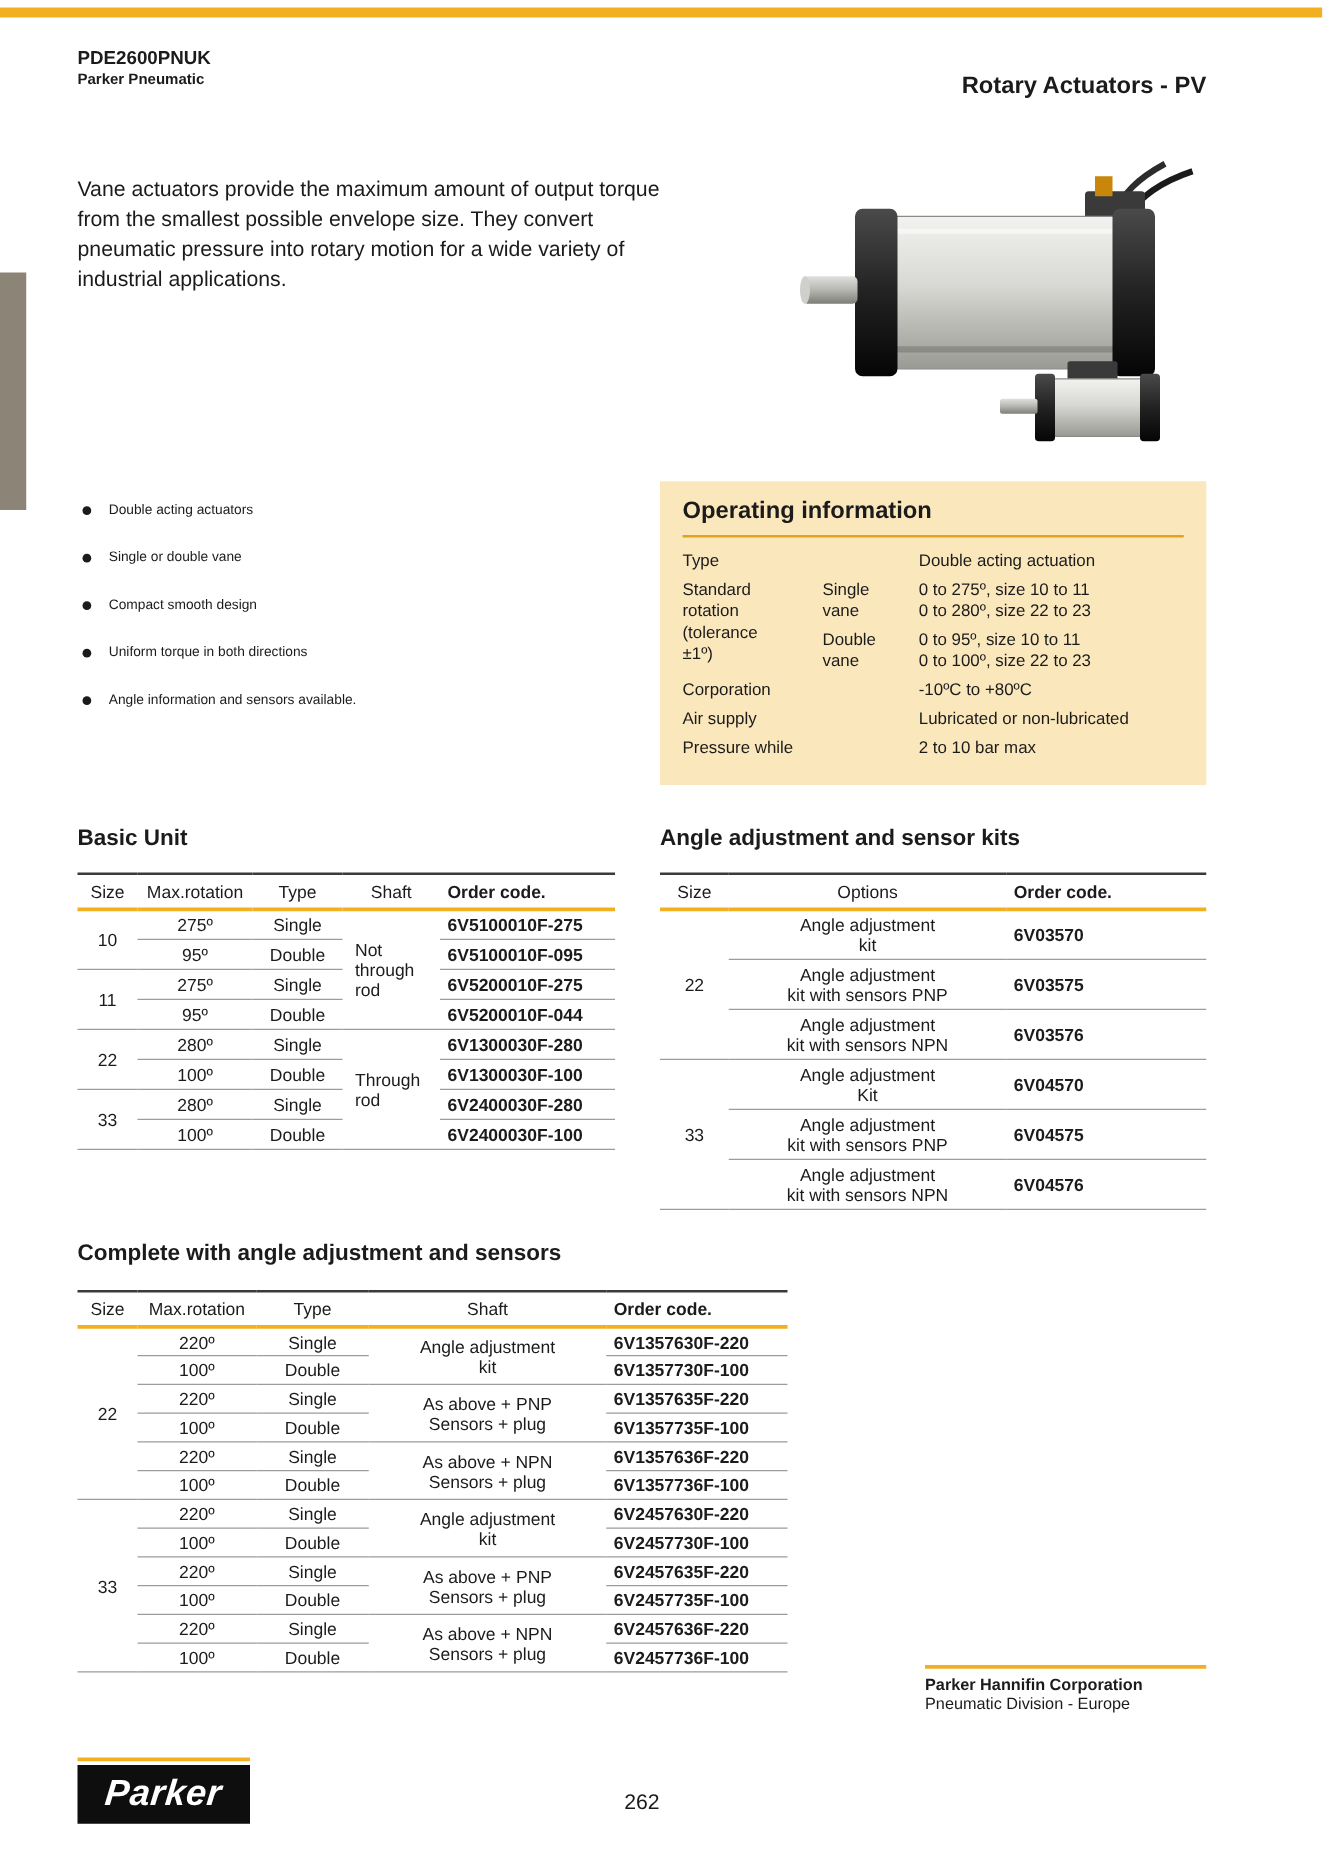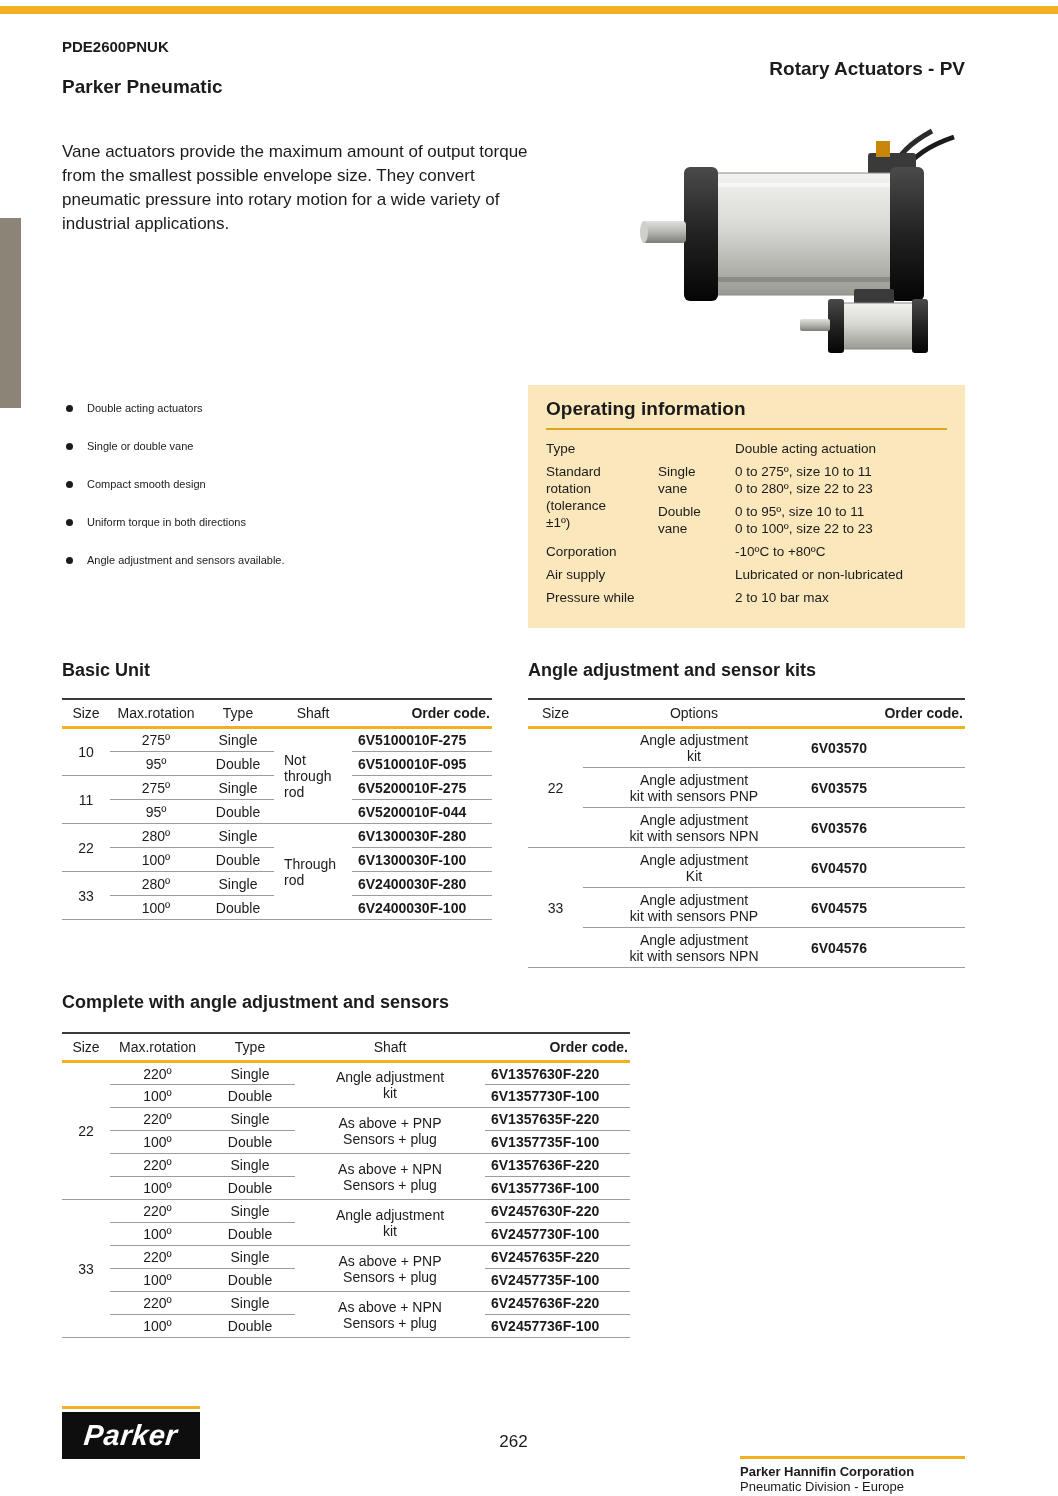--- a/index.html
+++ b/index.html
@@ -5,21 +5,21 @@
   * { margin:0; padding:0; box-sizing:border-box; }
   html,body { background:#ffffff; }
   .page {
     position:relative; width:1058px; height:1496px; background:#fff;
     font-family:"Liberation Sans","DejaVu Sans",sans-serif; color:#1b1b1b; overflow:hidden;
   }
   .top-bar { position:absolute; left:0; top:6px; width:100%; height:8px; background:var(--gold,#F2AF20); }
   .side-tab { position:absolute; left:0; top:218px; width:21px; height:190px; background:#8C8476; }
 
   .doc-code { position:absolute; left:62px; top:38px; font-size:15px; font-weight:bold; }
-  .brand    { position:absolute; left:62px; top:76px; font-size:19px; font-weight:bold; }
+  .brand    { position:absolute; left:62px; top:56px; font-size:12px; font-weight:bold; }
   .page-title { position:absolute; right:93px; top:58px; font-size:19px; font-weight:bold; }
 
   .intro { position:absolute; left:62px; top:140px; width:482px; font-size:17px; line-height:24px; }
   .intro p + p { margin-top:22px; }
 
   .photo { position:absolute; left:640px; top:125px; width:325px; height:235px; }
 
   .features { position:absolute; left:62px; top:398px; width:470px; list-style:none; font-size:11px; }
   .features li { display:flex; align-items:flex-start; margin-bottom:18px; line-height:20px; }
   .features .dot { width:7px; height:7px; border-radius:50%; background:#1b1b1b; margin:7px 14px 0 4px; flex:none; }
@@ -41,33 +41,33 @@
 
   .sec-heading { position:absolute; font-size:18px; font-weight:bold;text-align:right; }
   #h-basic { left:62px; top:660px; }
   #h-kits { left:528px; top:660px; }
   #h-complete { left:62px; top:992px; }
 
   table.tbl { position:absolute; border-collapse:collapse; table-layout:fixed;
               font-size:14px; border-top:2px solid #3a3a3a; }
   .tbl th { font-weight:normal; border-bottom:3px solid var(--gold,#F2AF20);
             padding:5px 2px; text-align:center; vertical-align:middle; }
-  .tbl th.h-code { font-weight:bold; text-align:right; padding-left:6px; }
+  .tbl th.h-code { font-weight:bold; text-align:left; padding-left:6px; }
   .tbl td { border-bottom:1px solid #9c9c9c; text-align:center; vertical-align:middle; padding:1px 2px; }
   .tbl td.code { font-weight:bold; text-align:left; padding-left:6px; }
   .tbl td.shaft-left { text-align:left; padding-left:10px; }
 
   #tbl-basic { left:62px; top:698px; width:430px; }
   #tbl-basic td { height:24px; }
   #tbl-kits { left:528px; top:698px; width:437px; }
   #tbl-kits td { height:40px; padding-top:3px; padding-bottom:3px; }
   #tbl-complete { left:62px; top:1032px; width:568px; }
   #tbl-complete td { height:23px; }
 
-  .footer-right { position:absolute; left:740px; top:1456px; width:225px; }
+  .footer-right { position:absolute; left:740px; top:1332px; width:225px; }
   .footer-right .rule { height:3px; background:var(--gold,#F2AF20); margin-bottom:5px; }
   .f-company { font-size:13px; font-weight:bold; }
   .f-division { font-size:13px; }
 
   .logo { position:absolute; left:62px; top:1406px; width:138px; }
   .logo .rule { height:3px; background:var(--gold,#F2AF20); margin-bottom:3px; }
   .logo-box { height:47px; background:#0e0e0e; display:flex; align-items:center; justify-content:center; }
   .logo-text { color:#fff; font-size:29px; font-weight:bold; font-style:italic;
                transform:skewX(-6deg); letter-spacing:0.5px; }
 
@@ -145,21 +145,21 @@
     <li>
         <span class="dot"></span>
         <span>Compact smooth design</span>
       </li>
     <li>
         <span class="dot"></span>
         <span>Uniform torque in both directions</span>
       </li>
     <li>
         <span class="dot"></span>
-        <span>Angle adjustment and sensors available.</span>
+        <span>Angle information and sensors available.</span>
       </li>
   </ul>
 
   <div class="op-box">
     <div class="op-title">Operating information</div>
     <div class="op-rule"></div>
     <div class="op-grid">
       <div class="g-r1c1">Type</div>
       <div class="g-r1c3">Double acting actuation</div>
       <div class="g-rot pre">Standard

